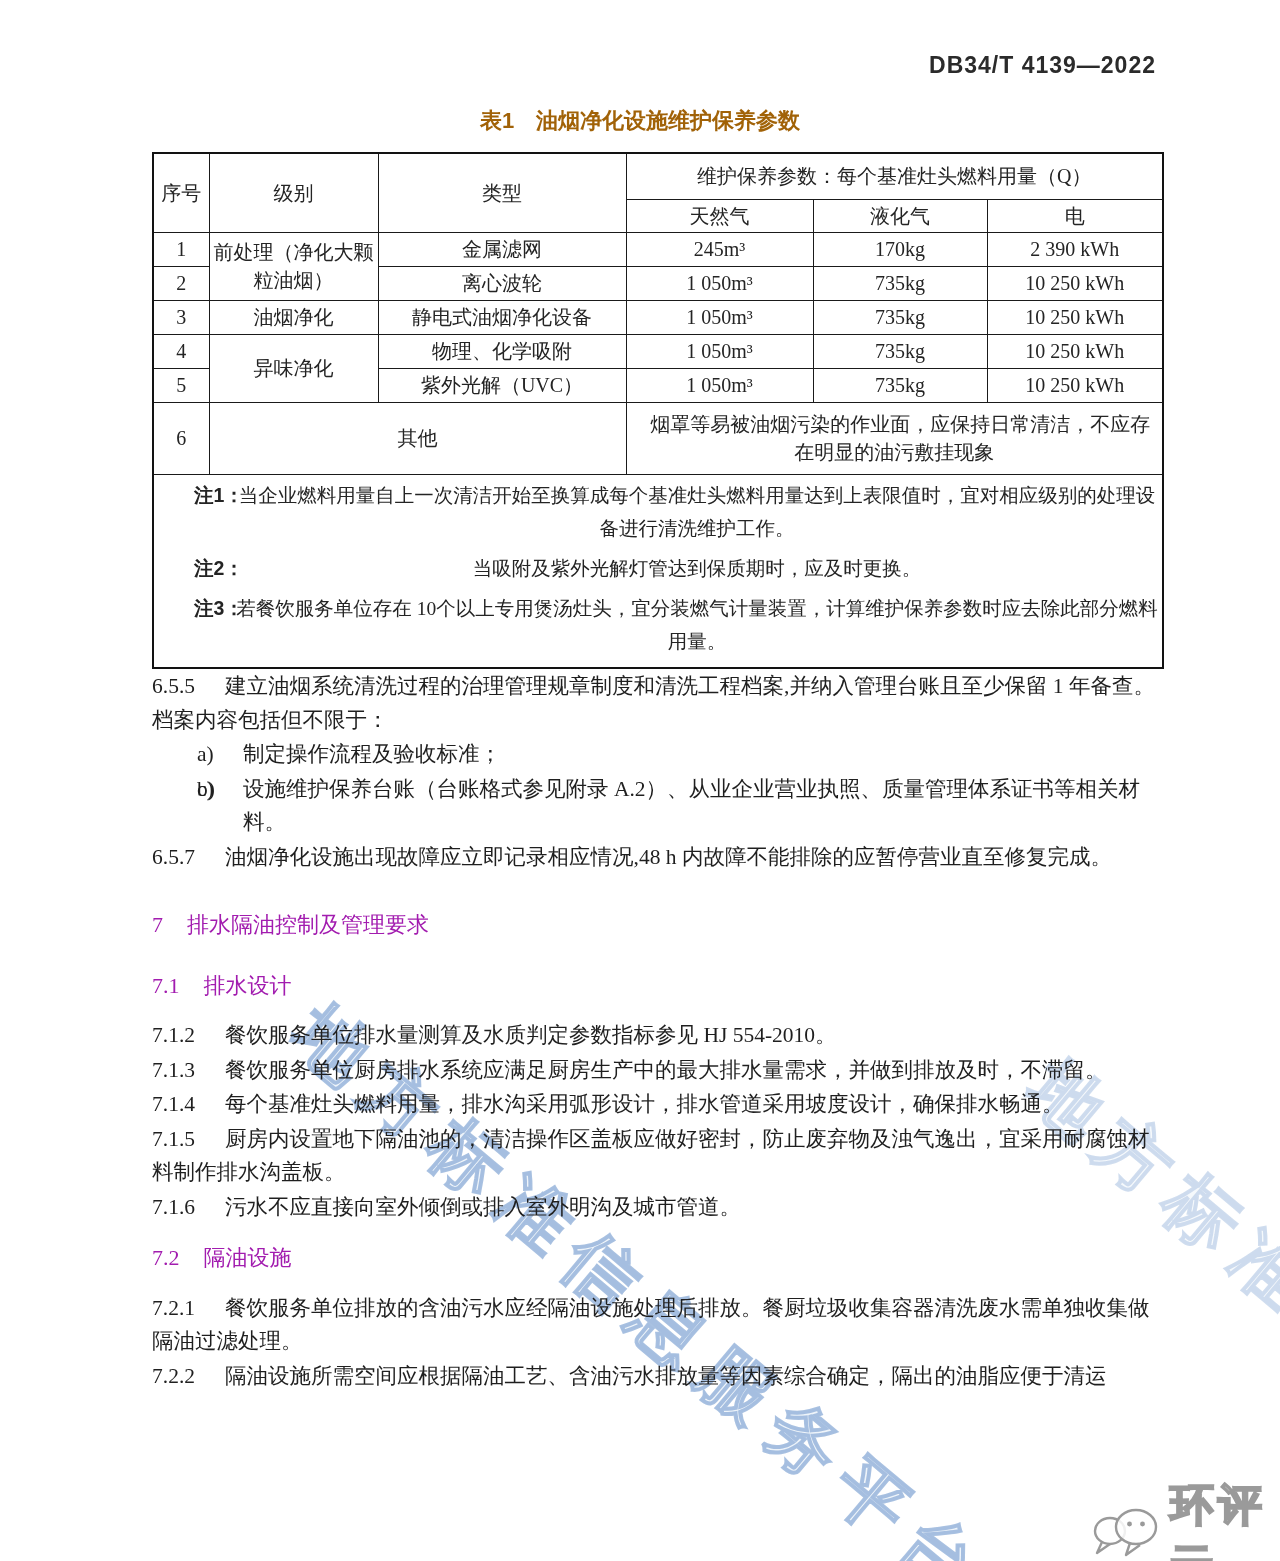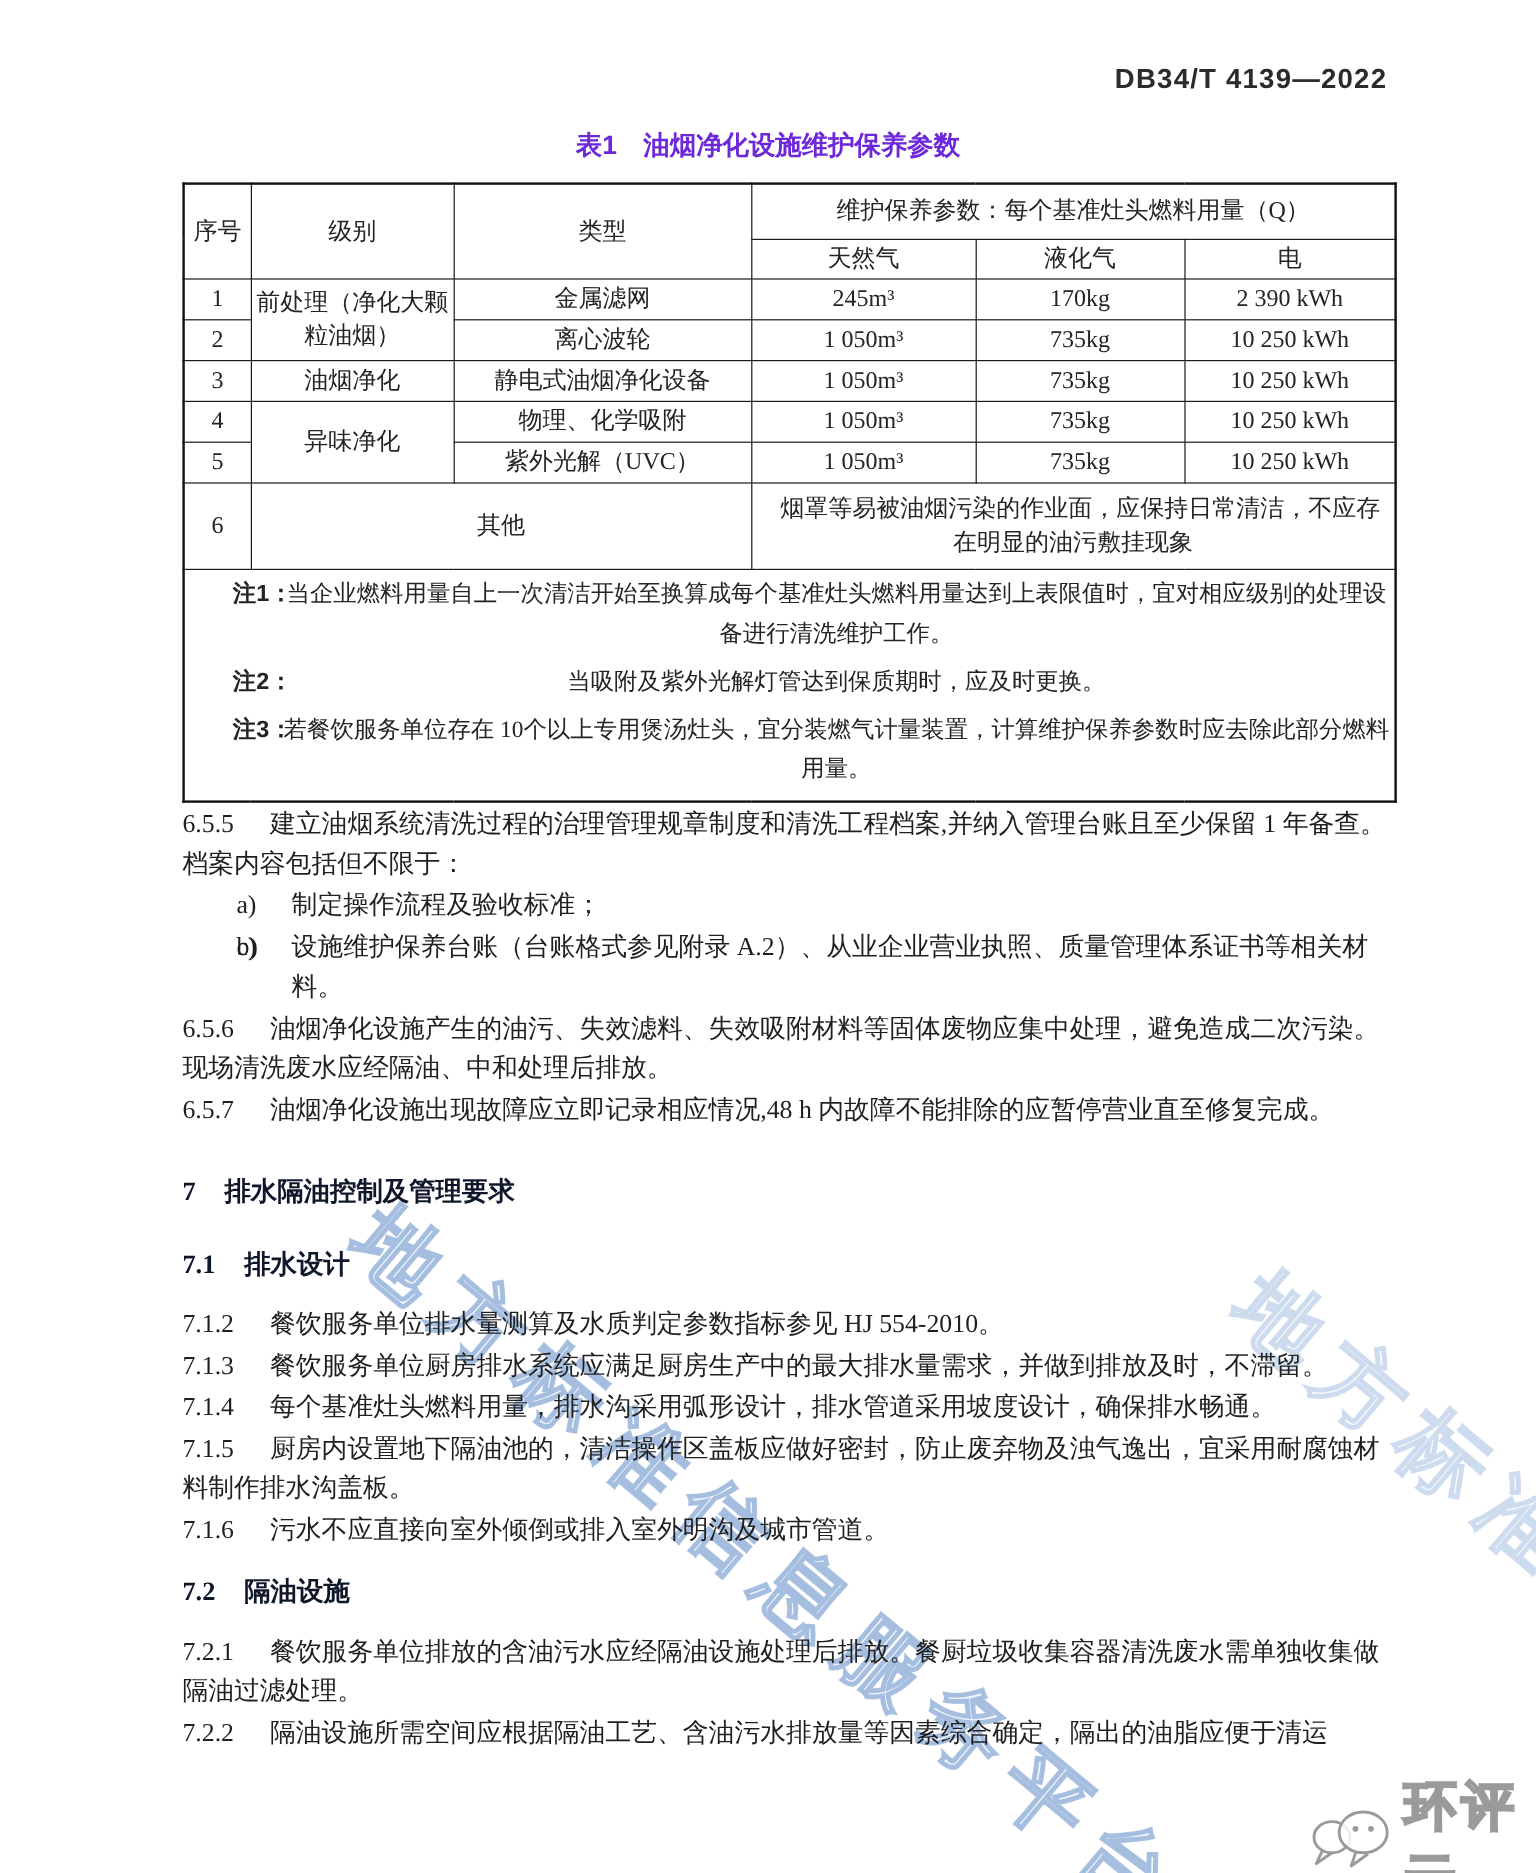--- a/index.html
+++ b/index.html
@@ -31,21 +31,21 @@
 
   
   .doc-number {
     position:absolute; top:52px; right:124px; z-index:1;
     font-family:"Liberation Sans", sans-serif; font-size:23px; font-weight:600;
     letter-spacing:1px; color:#2b2b2b;
   }
   .table-title {
     position:absolute; top:106px; left:0; width:100%; z-index:1;
     text-align:center; font-family:"Liberation Sans", sans-serif;
-    font-size:22px; font-weight:bold; color:#6d28d9;
+    font-size:22px; font-weight:bold; color:#a16207;
   }
 
   
   .maint-table {
     position:absolute; left:152px; top:152px; z-index:1;
     width:1010px; border-collapse:collapse; table-layout:fixed;
     border:2.5px solid #121212;
   }
   .maint-table th, .maint-table td {
     border:1.6px solid #1a1a1a; font-size:20px; font-weight:normal;
@@ -63,21 +63,21 @@
   
   .body-text {
     position:absolute; left:152px; top:670px; width:1010px; z-index:1;
     font-size:21.5px; line-height:33.5px; color:#1f1f1f;
   }
   .para { margin:0 0 1px 0; }
   .para .num { margin-right:30px; }
   .list-item { position:relative; padding-left:91px; margin:0 0 1px 0; }
   .list-marker { position:absolute; left:45px; top:0; }
   .heading1, .heading2 {
-    font-family:"Liberation Sans", sans-serif; font-weight:bold; font-size:22px; color:#0f172a;
+    font-family:"Liberation Sans", sans-serif; font-weight:normal; font-size:22px; color:#a21caf;
   }
   .heading1 { margin:34px 0 27px 0; }
   .heading2 { margin:17px 0 17px 0; }
   .heading1 .num, .heading2 .num { margin-right:24px; font-family:"Liberation Serif", serif; }
 </style>
 </head>
 <body>
 
 <div class="page">
 
@@ -185,23 +185,20 @@
     </div>
     <div class="list-item">
       <span class="list-marker">b)</span>
     </div>
     <div class="list-item">
       <span class="list-marker">c)</span>
       <span>设施维护保养台账（台账格式参见附录 A.2）、从业企业营业执照、质量管理体系证书等相关材料。</span>
     </div>
 
     <p class="para">
-      <span class="num">6.5.6</span><span>油烟净化设施产生的油污、失效滤料、失效吸附材料等固体废物应集中处理，避免造成二次污染。现场清洗废水应经隔油、中和处理后排放。</span>
-    </p>
-    <p class="para">
       <span class="num">6.5.7</span><span>油烟净化设施出现故障应立即记录相应情况,48 h 内故障不能排除的应暂停营业直至修复完成。</span>
     </p>
 
     <div class="heading1">
       <span class="num">7</span><span>排水隔油控制及管理要求</span>
     </div>
 
     <div class="heading2">
       <span class="num">7.1</span><span>排水设计</span>
     </div>

